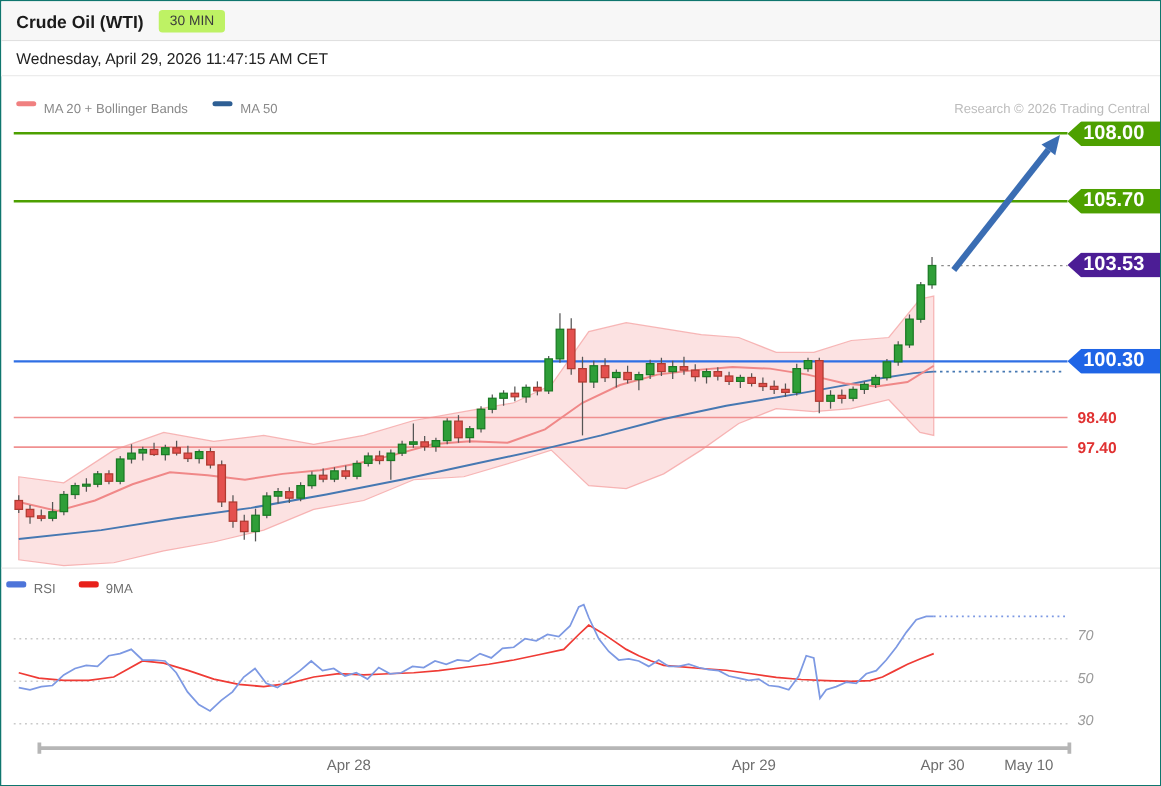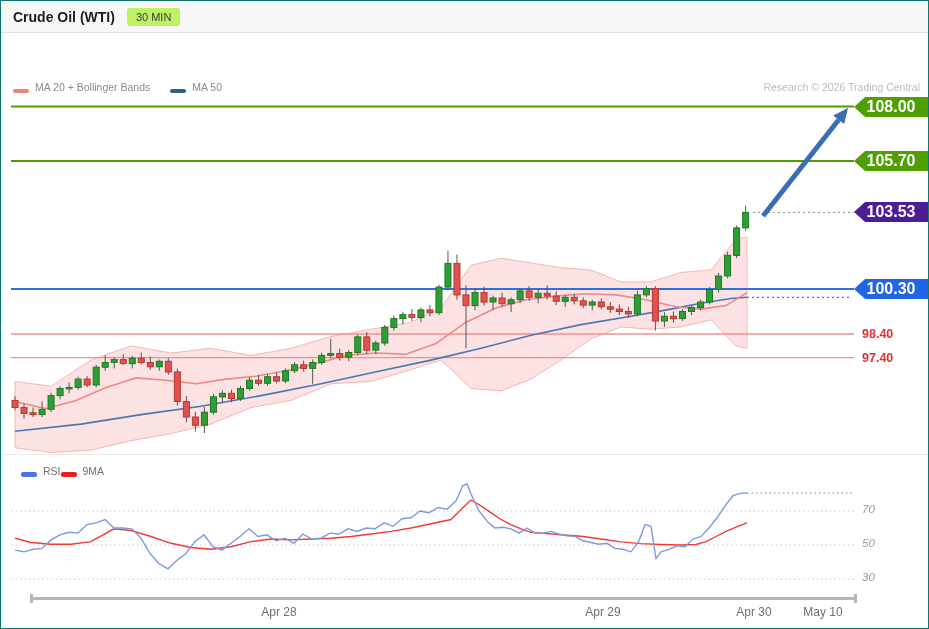--- a/index.html
+++ b/index.html
@@ -15,54 +15,57 @@
   .tf-badge{
     margin-left:12px;background:#bef264;color:#3c3c3c;font-size:11px;
     padding:3px 9px;border-radius:3px;
   }
   .daterow{
     position:absolute;left:0;top:32px;width:100%;height:28px;display:flex;align-items:center;
     box-sizing:border-box;padding-left:12px;border-bottom:1px solid #ececec;background:#fff;
   }
   .datetext{font-size:12.5px;color:#222;}
   .legend{position:absolute;left:12px;top:80px;display:flex;gap:20px;align-items:center;z-index:5;}
-  .legend-item{display:flex;align-items:flex-end;gap:6px;font-size:10.5px;color:#8a8a8a;}
+  .legend-item{display:flex;align-items:flex-start;gap:6px;font-size:10.5px;color:#8a8a8a;}
   .swatch{width:16px;height:4px;border-radius:2px;display:inline-block;}
   .watermark{position:absolute;right:8px;top:80px;font-size:10.5px;color:#bcbcbc;z-index:5;}
   svg{position:absolute;left:0;display:block;}
   #mainSvg{top:60px;}
   #rsiSvg{top:455px;}
   .sep{position:absolute;left:0;top:453px;width:100%;height:1px;background:#e8e8e8;}
   .price-tag{
     position:absolute;left:853px;width:74px;height:20px;line-height:20px;text-align:center;
     font-size:16px;font-weight:bold;color:#fff;
     clip-path:polygon(0 50%, 15% 0, 100% 0, 100% 100%, 15% 100%);
     z-index:6;
   }
   .price-text{
     position:absolute;left:861px;height:16px;line-height:16px;font-size:12.5px;font-weight:bold;z-index:6;
   }
-  .rsi-legend{position:absolute;left:20px;top:464px;display:flex;align-items:center;z-index:5;}
+  .rsi-legend{position:absolute;left:4px;top:464px;display:flex;gap:18px;align-items:center;z-index:5;}
   .rsi-legend .legend-item{font-size:10.5px;color:#6f6f6f;}
   .rsi-legend .swatch{height:5px;}
   .rsi-tick{position:absolute;left:861px;font-size:11.5px;color:#9a9a9a;z-index:5;font-style:italic;}
   .scrollbar{position:absolute;left:30px;top:596px;width:825px;height:3px;background:#b6b6b6;border-radius:1px;}
   .scrollcap{position:absolute;width:3px;height:9px;top:593px;background:#b6b6b6;}
   .x-label{position:absolute;top:604px;transform:translateX(-50%);font-size:12px;color:#6e6e6e;white-space:nowrap;}
 </style>
 </head>
 <body>
 
 <div class="page">
 
   <div class="titlebar">
     <span class="title">Crude Oil (WTI)</span>
     <span class="tf-badge">30 MIN</span>
   </div>
 
+  <div class="daterow">
+    <span class="datetext">Wednesday, April 29, 2026 11:47:15 AM CET</span>
+  </div>
 
   <div class="legend" id="mainLegend">
       <div class="legend-item">
         <span class="swatch" style="background: rgb(240, 128, 128);"></span>
         <span>MA 20 + Bollinger Bands</span>
       </div>
       <div class="legend-item">
         <span class="swatch" style="background: rgb(46, 95, 148);"></span>
         <span>MA 50</span>
       </div>

